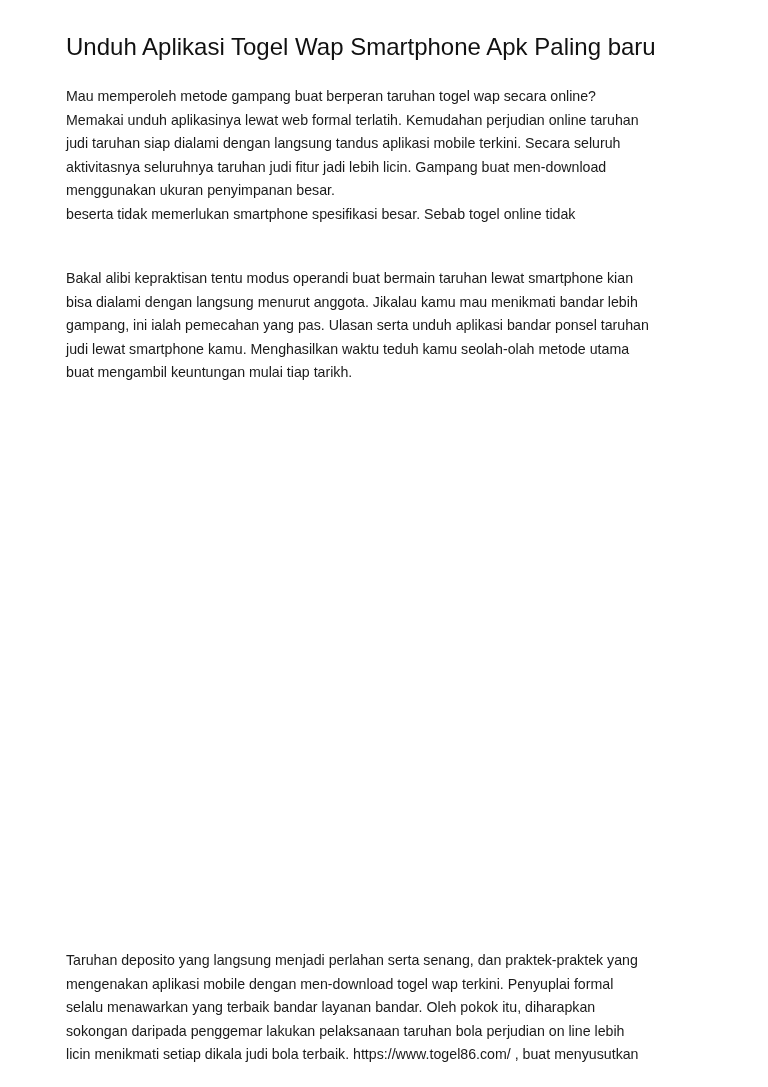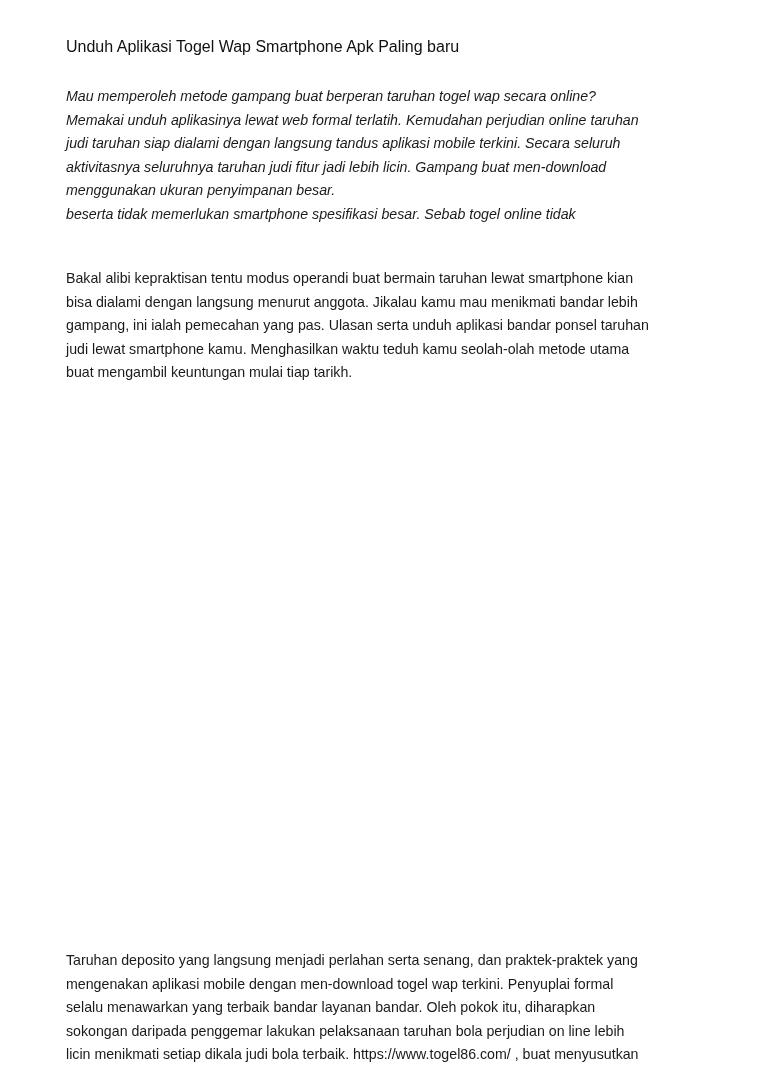--- a/index.html
+++ b/index.html
@@ -21,41 +21,41 @@
       top: 0;
       width: 768px;
       height: 1087px;
       background: #ffffff;
     }
     .title {
       position: absolute;
       left: 66px;
       top: 32px;
       margin: 0;
-      font-size: 16px;
+      font-size: 24px;
       font-weight: normal;
       color: #111111;
       white-space: nowrap;
       letter-spacing: 0;
       line-height: 30px;
     }
     .para {
       position: absolute;
       left: 66px;
       width: 660px;
       margin: 0;
       font-size: 14.2px;
       line-height: 23.6px;
       color: #1a1a1a;
     }
     .para .line {
       display: block;
       white-space: nowrap;
     }
-    #para-1 { top: 85px; font-style: italic; }
+    #para-1 { top: 85px; }
     #para-2 { top: 247px; margin-top: 20px; }
     #para-3 { top: 929px; margin-top: 20px; }
   </style>
 </head>
 <body>
 
 <div class="page">
 
   <h1 class="title">Unduh Aplikasi Togel Wap Smartphone Apk Paling baru</h1>
 

